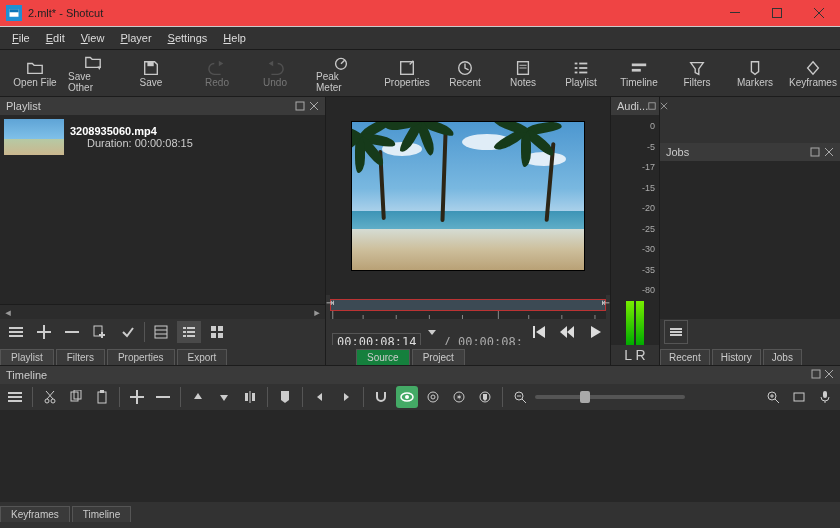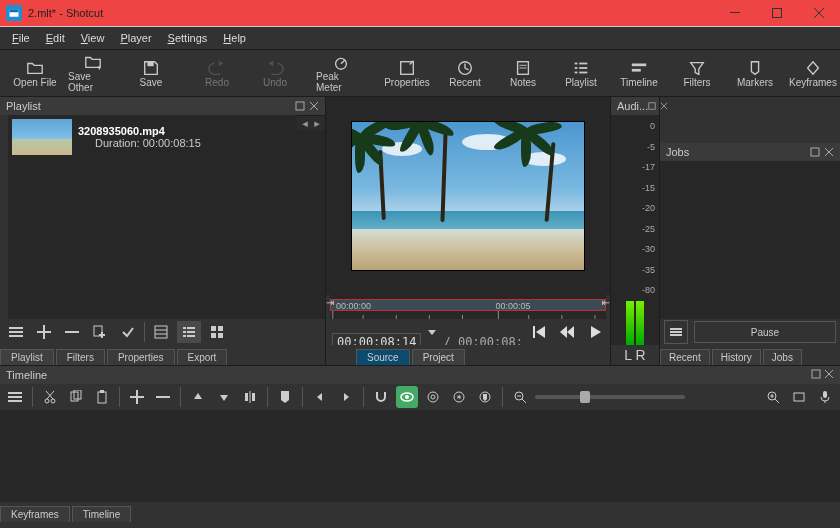--- a/index.html
+++ b/index.html
@@ -133,21 +133,21 @@
     padding:4px;
     color:#ddd;
   }
   .pl-thumb {
     width:60px; height:36px;
     background: linear-gradient(to bottom, #5fa4d6 0%, #7fc0e8 55%, #b6c9a4 56%, #cbb78e 100%);
     flex:0 0 auto;
   }
   .pl-text b { color:#fff; font-weight:bold; font-size:11px; }
   .pl-text div { font-size:11px; color:#ccc;padding-left:17px; }
-  .playlist .panel-body { display:flex; flex-direction:row;margin-left:8px; }
+  .playlist .panel-body { display:flex; flex-direction:column; }
   .pl-list { flex:1; }
   .pl-hscroll {
     height:14px;
     background:#2c2c2c;
     border-top:1px solid #1c1c1c;
     display:flex; align-items:center;
     padding:0 2px;
   }
   .pl-hscroll .arrow { width:12px; height:12px; display:flex;align-items:center;justify-content:center;color:#999; }
   .pl-hscroll .track { flex:1; height:12px; background:#2c2c2c; }
@@ -219,21 +219,21 @@
     background:#323232;
     display:flex;
     align-items:center;
     padding:0 6px;
     gap:6px;
   }
   .player-controls .tc { font-size:12px; color:#ddd; font-family:monospace;margin-top:20px; }
   .player-controls .ctrl { flex:1; display:flex; justify-content:flex-end; gap:10px; align-items:center; }
   .player-controls .ctrl span { display:flex; align-items:center; justify-content:center; width:18px; height:18px; color:#ddd; }
   .player-tabs { height:20px; background:#323232; display:flex; align-items:flex-end; padding-left:30px; }
-  .player-tabs .tab { padding:2px 10px; font-size:10px; color:#ccc; background:#0c4a6e; border:1px solid #555; border-bottom:none; margin-right:2px; }
+  .player-tabs .tab { padding:2px 10px; font-size:10px; color:#ccc; background:#15803d; border:1px solid #555; border-bottom:none; margin-right:2px; }
   .player-tabs .tab.active { background:#3f3f3f; }
   
   .audiocol { width:48px; border-right:1px solid #1c1c1c; display:flex; flex-direction:column; }
   .audiocol .panel-body { display:flex; }
   .meter-scale { flex:1; display:flex; flex-direction:column; justify-content:space-between; align-items:flex-end; padding:6px 4px; font-size:9px; color:#aaa; }
   .mbar { width:8px; background: linear-gradient(to top,#0a0,#7e0); height:44px; }
   .lr { text-align:center; font-size:14px; color:#ccc; padding:2px 0; }
   
   .jobscol { width:180px; display:flex; flex-direction:column;margin-top:46px; }
   .jobscol .panel-body { flex:1; }
@@ -542,24 +542,20 @@
               <div class="frond" style="transform:rotate(90deg);"></div>
               <div class="frond" style="transform:rotate(150deg);"></div>
               <div class="frond" style="transform:rotate(200deg);"></div>
             </div>
           </div>
         </div>
         <div class="ruler">
           <div class="track"></div>
           <span class="bolt" style="left:-4px;">⇥</span>
           <span class="bolt" style="right:-4px;">⇤</span>
-          <div class="labels">
-            <span style="position:absolute;left:6px;">00:00:00</span>
-            <span style="position:absolute;left:60%;">00:00:05</span>
-          </div>
           <svg class="marks" width="100%" height="8">
               <g stroke="#888">
             <line x1="1%" y1="0" x2="1%" y2="8"></line>
             <line x1="12%" y1="4" x2="12%" y2="8"></line>
                 <line x1="24%" y1="4" x2="24%" y2="8"></line>
                 <line x1="36%" y1="4" x2="36%" y2="8"></line>
                 <line x1="48%" y1="4" x2="48%" y2="8"></line>
             <line x1="61%" y1="0" x2="61%" y2="8"></line>
             <line x1="72%" y1="4" x2="72%" y2="8"></line>
                 <line x1="84%" y1="4" x2="84%" y2="8"></line>
@@ -647,21 +643,20 @@
         </div>
         <div class="panel-body"></div>
         <div class="jobs-controls">
           <div class="ibtn">
               <svg width="12" height="12" viewBox="0 0 12 12">
                 <rect y="2" width="12" height="2"></rect>
                 <rect y="5" width="12" height="2"></rect>
                 <rect y="8" width="12" height="2"></rect>
               </svg>
             </div>
-          <div class="pausebtn">Pause</div>
         </div>
         <div class="jobs-tabs" id="jobs-tabs">
             <div class="tab">Recent</div>
             <div class="tab">History</div>
             <div class="tab">Jobs</div>
           </div>
       </div>
     </div>
 
     <div class="timeline-panel">

